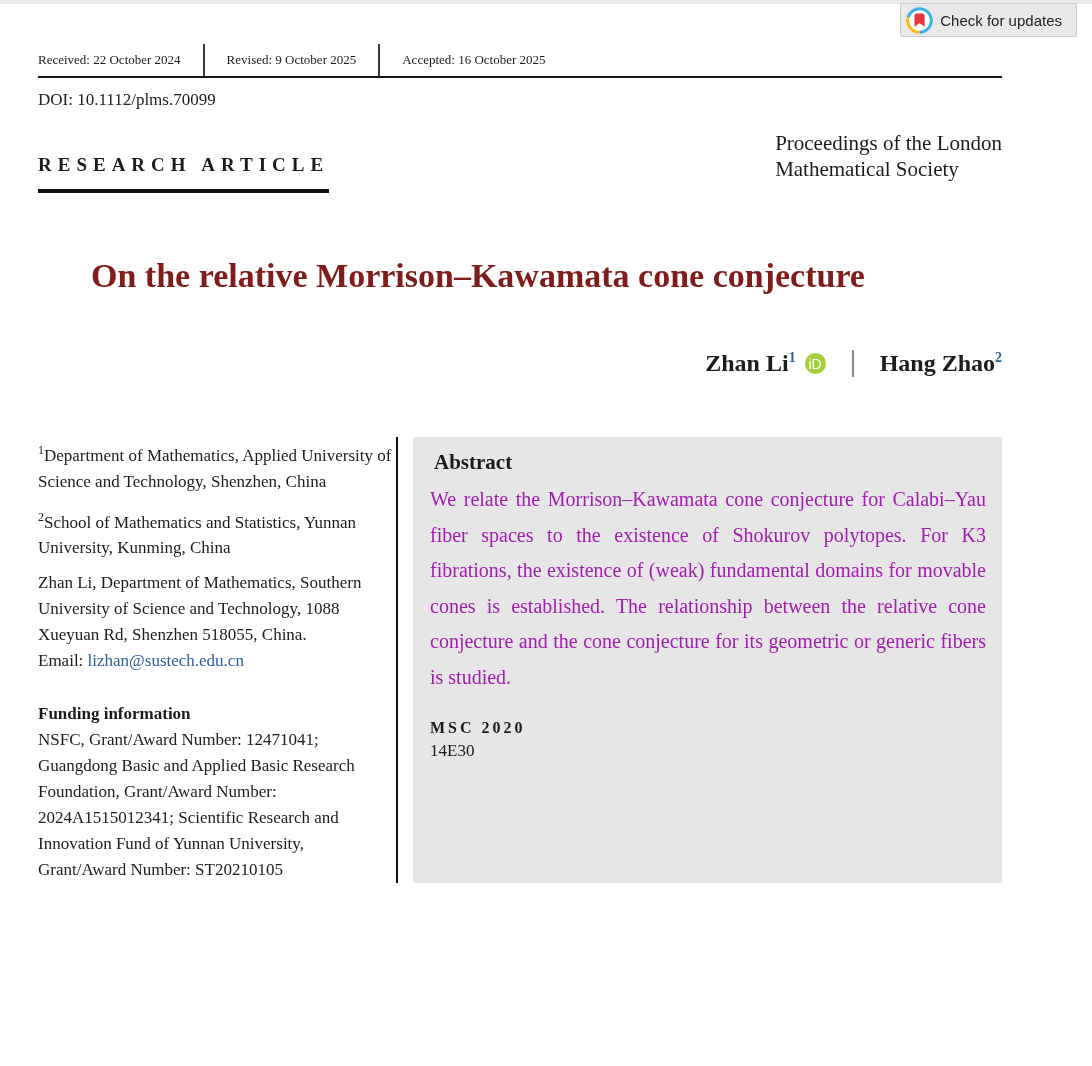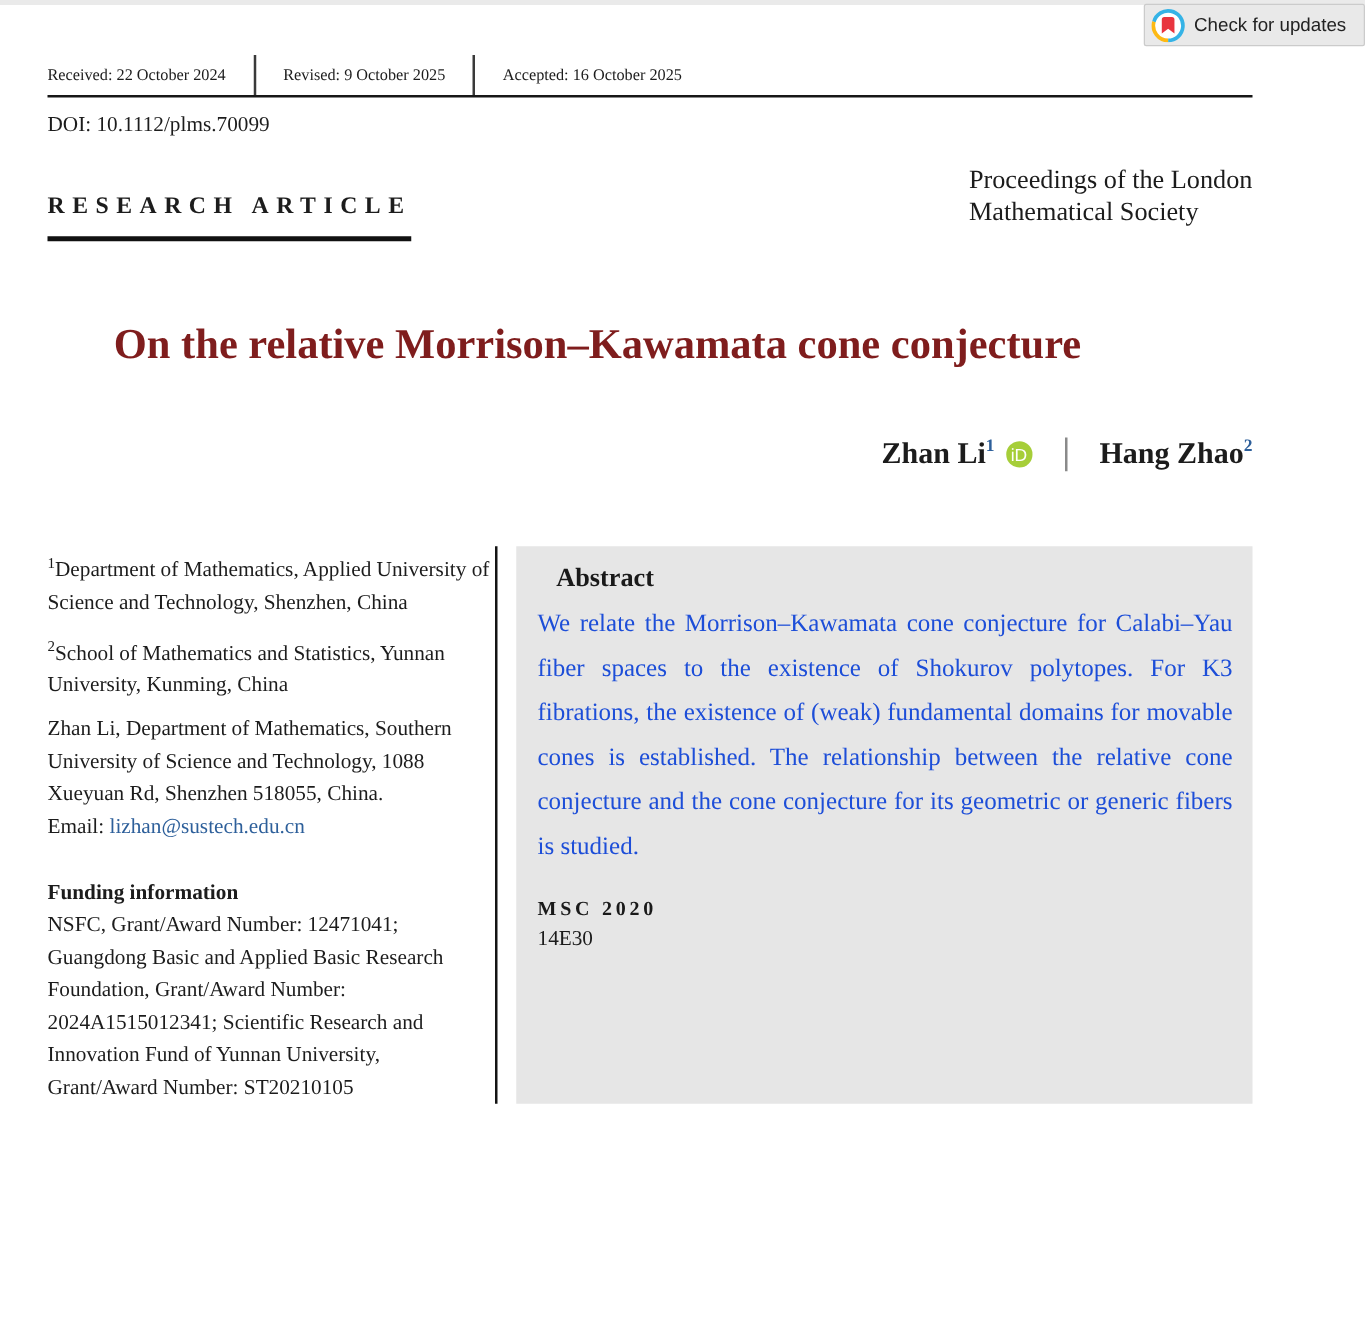--- a/index.html
+++ b/index.html
@@ -13,21 +13,21 @@
     overflow: hidden;
   }
 
   .top-strip {
     position: absolute; top: 0; left: 0;
     width: 100%; height: 4px;
     background: #eaeaea;
   }
 
   .badge {
-    position: absolute; top: 3px; right: 0;
+    position: absolute; top: 3px; right: 15px;
     height: 34px;
     display: flex; align-items: center; gap: 7px;
     background: #e9e9e9;
     border: 1px solid #cbcbcb;
     border-radius: 2px;
     padding: 0 14px 0 5px;
     font-family: "Liberation Sans", sans-serif;
     font-size: 15px; color: #222;
     cursor: pointer;
   }
@@ -85,22 +85,22 @@
   .left-col sup { font-size: 12px; }
   .sec-heading { font-weight: bold; margin-top: 27px !important; }
   .email-link { color: var(--link-blue, #2d5f9a); text-decoration: none; cursor: pointer; }
 
   .vdivider { width: 2px; background: #141414; flex: none; }
   .abstract-box {
     flex: 1; margin-left: 15px;
     background: var(--abstract-bg, #e6e6e6);
     padding: 13px 16px 10px 17px;
   }
-  .abs-heading { font-size: 21px; font-weight: bold; margin: 0 15px 7px; color: #1a1a1a; }
-  .abs-body { margin: 0; font-size: 20px; line-height: 35.5px; text-align: justify; color: #1d4ed8; }
+  .abs-heading { font-size: 21px; font-weight: bold; margin: 0 4px 7px; color: #1a1a1a; }
+  .abs-body { margin: 0; font-size: 20px; line-height: 35.5px; text-align: justify; color: #a21caf; }
   .msc-heading { margin: 24px 0 4px; font-size: 16px; font-weight: bold; letter-spacing: 3px; color: #1a1a1a; }
   .msc-value { margin: 0; font-size: 17px; }
 </style>
 </head>
 <body>
 
 <div class="top-strip"></div>
 
 <div class="badge">
   <span>

